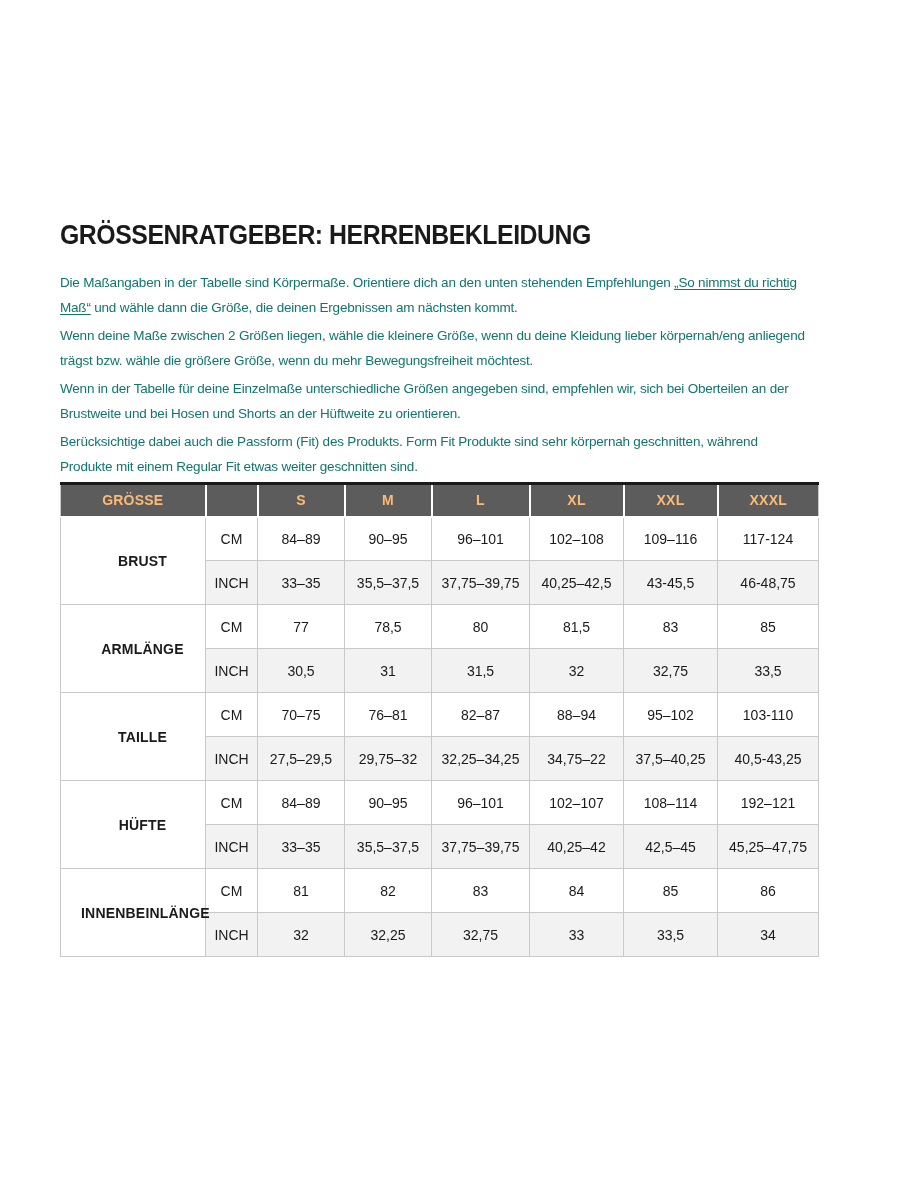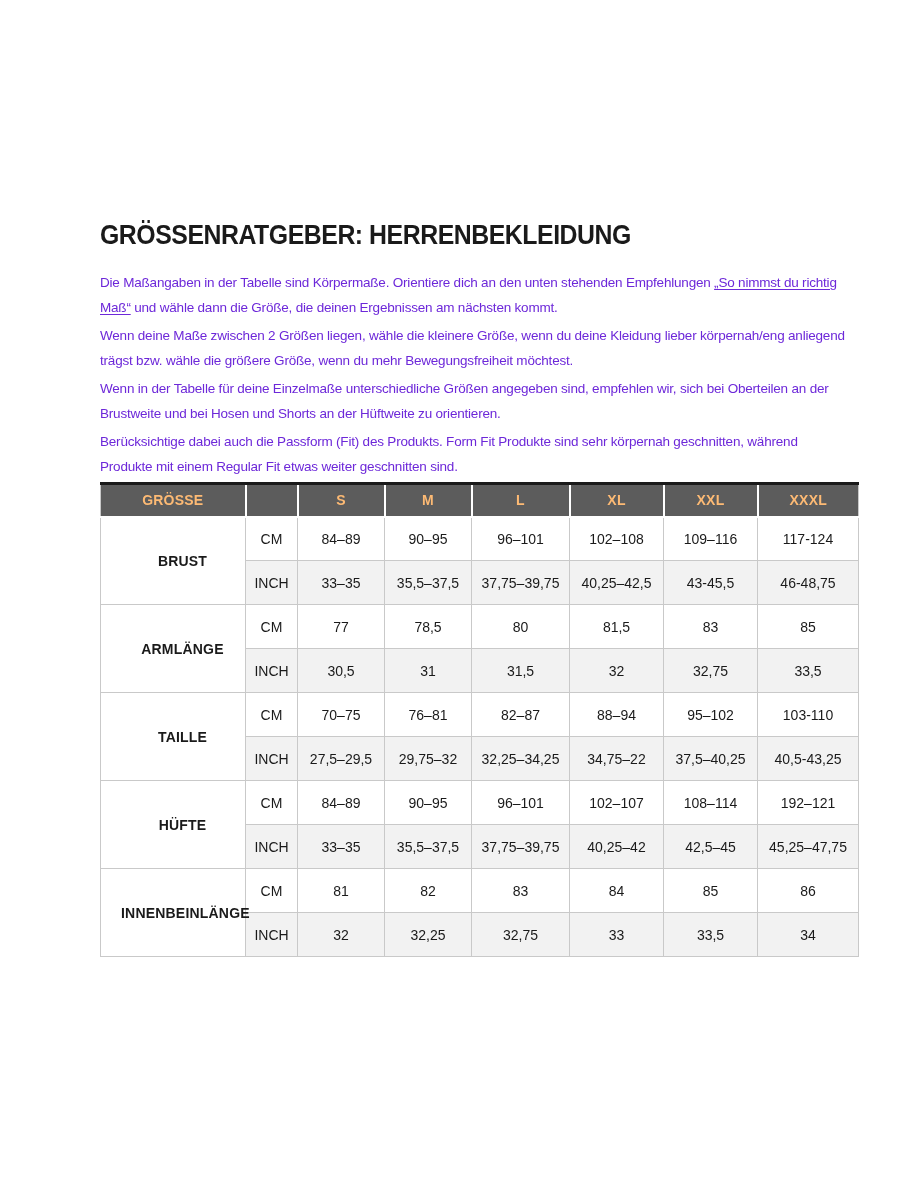--- a/index.html
+++ b/index.html
@@ -5,41 +5,41 @@
   * { box-sizing: border-box; }
   html, body { margin: 0; padding: 0; }
   body {
     width: 900px; height: 1200px;
     background: #ffffff;
     font-family: "Liberation Sans", "DejaVu Sans", sans-serif;
     color: #1a1a1a;
     overflow: hidden;
   }
   .content {
-    padding: 220px 0 0 100px;
+    padding: 220px 0 0 60px;
     width: 830px;
   }
   h1.page-title {
     margin: 0 0 20px 0;
     font-size: 27px;
     line-height: 30px;
     font-weight: 700;
     letter-spacing: -0.5px;
     transform: scaleX(0.92);
     transform-origin: left center;
     white-space: nowrap;
     color: #1a1a1a;
   }
   .copy { width: 758px; }
   .copy p {
     margin: 0 12px 3px 0;
     font-size: 13.5px;
     line-height: 25px;
     letter-spacing: -0.2px;
-    color: #6d28d9;
+    color: #0f766e;
   }
   a.measure-link {
     color: inherit;
     text-decoration: underline;
     text-underline-offset: 2px;
     cursor: pointer;
   }
   table.size-table {
     border-collapse: collapse;
     table-layout: fixed;

